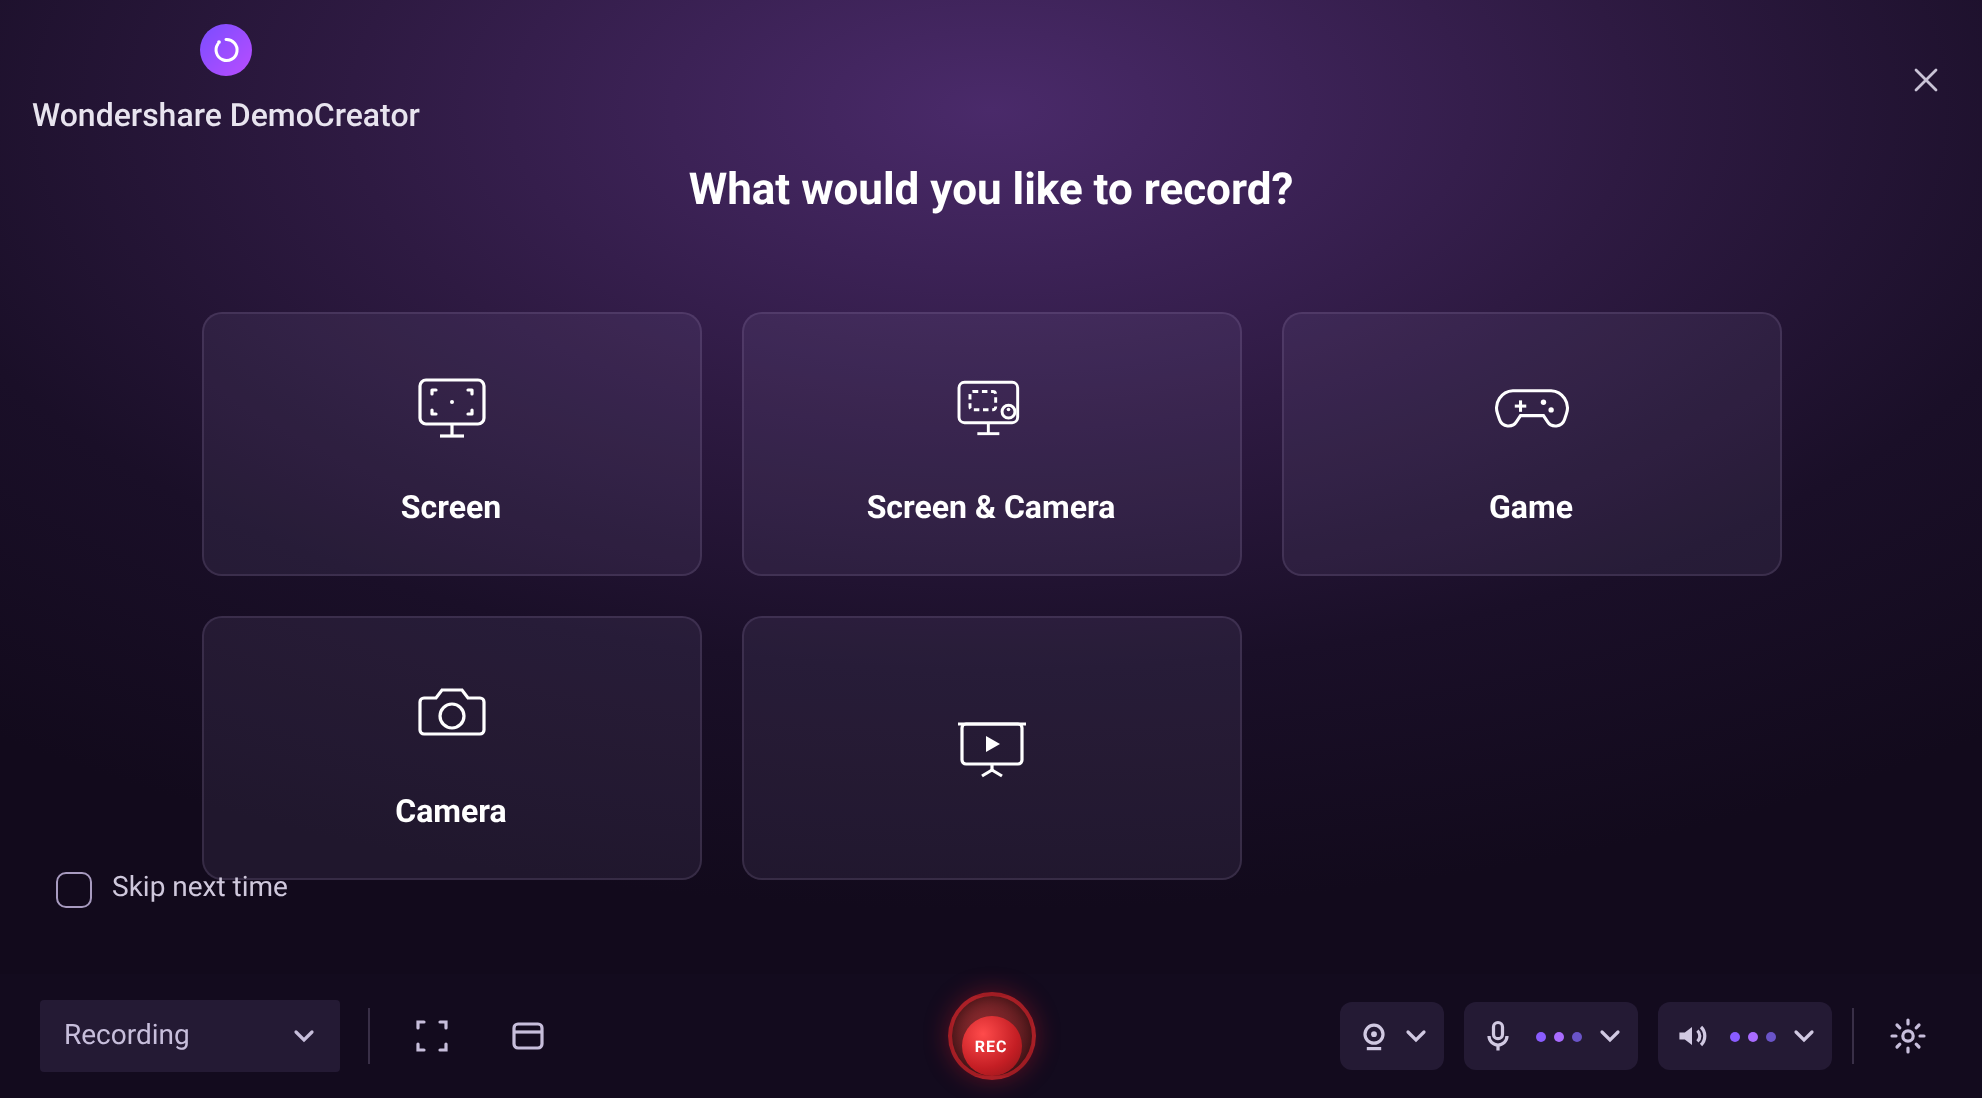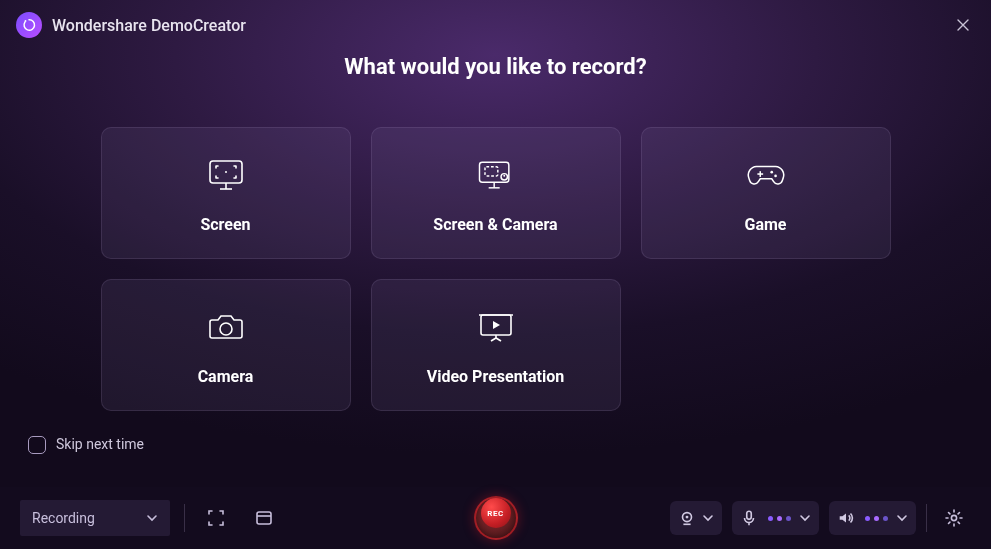--- a/index.html
+++ b/index.html
@@ -7,21 +7,21 @@
   body {
     font-family: -apple-system, BlinkMacSystemFont, "Segoe UI", Roboto, Arial, sans-serif;
     background: radial-gradient(ellipse 800px 400px at 50% 10%, #4a2a6a 0%, #2e1a42 40%, #1a0f28 70%, #120a1c 100%);
     color: #e8e4ef;
     position: relative;
   }
   .titlebar {
     display: flex; align-items: center; justify-content: space-between;
     padding: 12px 16px 8px 16px;
   }
-  .titlebar-left { display: flex; align-items: center; gap: 10px; }
+  .titlebar-left { display: flex; align-items: center; gap: 10px; flex-direction: column; }
   .logo {
     width: 26px; height: 26px; border-radius: 50%;
     background: linear-gradient(135deg, #7a4dff, #b94dff);
     display: flex; align-items: center; justify-content: center;
   }
   .logo svg { width: 14px; height: 14px; }
   .app-title { font-size: 16px; font-weight: 500; color: #e8e4ef; }
   .close-btn {
     width: 24px; height: 24px; display: flex; align-items: center; justify-content: center;
     cursor: pointer; color: #c9c3d6; border-radius: 4px;
@@ -71,21 +71,21 @@
     display: flex; align-items: center; justify-content: center; cursor: pointer;
     color: #c7bedb;
   }
   .tb-btn svg { stroke: currentColor; fill: none; stroke-width: 1.6; }
   .spacer { flex: 1; }
   .rec-btn {
     width: 44px; height: 44px; border-radius: 50%;
     background: radial-gradient(circle at 40% 35%, #8a2a2e, #4a161a);
     border: 2px solid rgba(230,30,40,0.5);
     box-shadow: 0 0 12px rgba(230,30,40,0.35), inset 0 0 8px rgba(0,0,0,0.5);
-    display: flex; align-items: flex-start; justify-content: center;
+    display: flex; align-items: flex-end; justify-content: center;
     cursor: pointer; position: absolute; left: 50%; transform: translateX(-50%);
   }
   .rec-core {
     width: 30px; height: 30px; border-radius: 50%;
     background: radial-gradient(circle at 35% 30%, #ff4b4b, #c41e24 60%, #8a1419);
     display:flex;align-items:center;justify-content:center;
     color:#fff;font-size:8px;font-weight:700;letter-spacing:0.5px;
   }
   .right-controls { display: flex; align-items: center; gap: 10px; margin-left: auto; }
   .combo {
@@ -182,21 +182,20 @@
     <div class="card-icon">
       <svg width="44" height="40" viewBox="0 0 44 40">
         <rect x="7" y="8" width="30" height="20" rx="2"></rect>
         <line x1="5" y1="8" x2="39" y2="8"></line>
         <polygon points="19,14 19,22 26,18" fill="#fff" stroke="none"></polygon>
         <line x1="22" y1="28" x2="22" y2="32"></line>
         <line x1="17" y1="34" x2="22" y2="31"></line>
         <line x1="27" y1="34" x2="22" y2="31"></line>
       </svg>
     </div>
-    <div class="card-label">Video Presentation</div>
   </div>
 
 </div>
 
 <div class="skip-row">
   <div class="checkbox"></div>
   <span>Skip next time</span>
 </div>
 
 <div class="bottombar">

